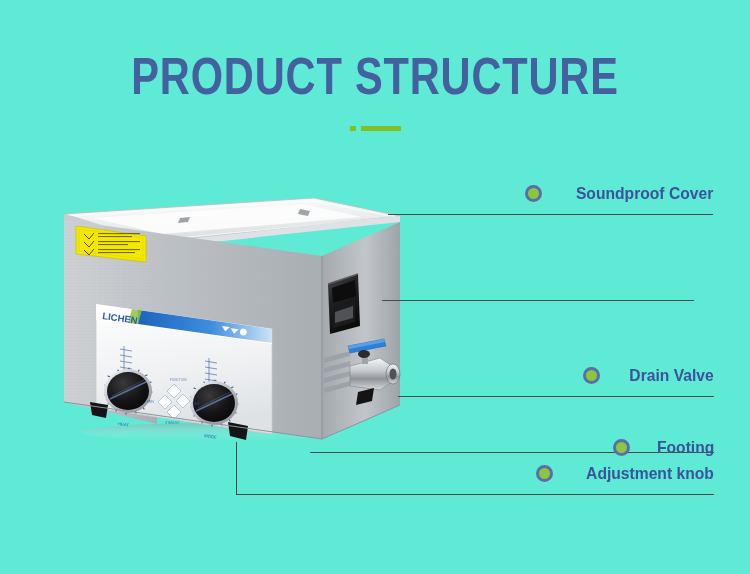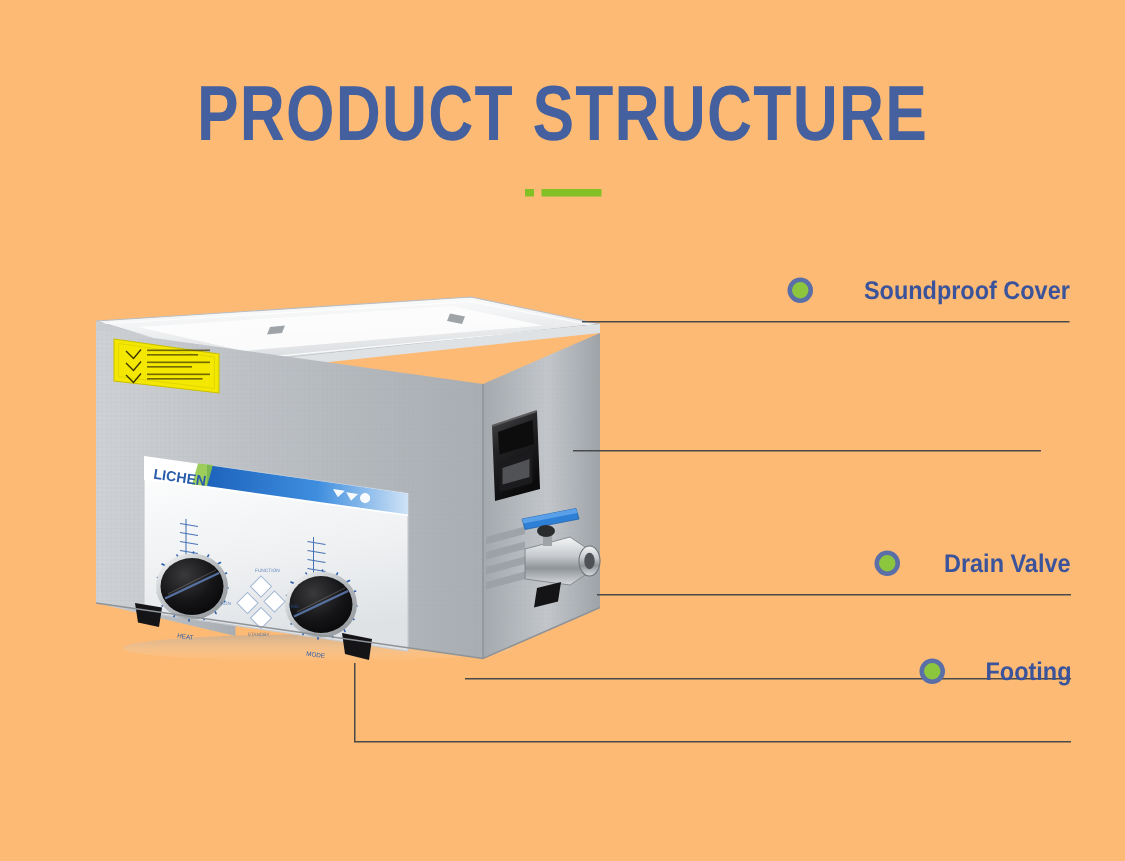--- a/index.html
+++ b/index.html
@@ -5,21 +5,21 @@
   * { margin:0; padding:0; box-sizing:border-box; }
   html, body {
     width:750px; height:574px;
     background:#ffffff;
     font-family:"Liberation Sans", sans-serif;
     overflow:hidden;
   }
   #page {
     position:relative;
     width:750px; height:574px;
-    background:#fdba74;
+    background:#5eead4;
   }
 
   
   .title {
     position:absolute;
     left:0; top:48px;
     width:750px;
     text-align:center;
     font-family:"Liberation Sans", sans-serif;
     font-weight:bold;
@@ -390,14 +390,20 @@
     </div>
   </div>
 
   <div class="callout" style="left:464px; top:438px; width:250px;">
     <div class="callout-row">
       <span class="bullet"></span>
       <span class="callout-text">Footing</span>
     </div>
   </div>
 
+  <div class="callout" style="left:464px; top:464px; width:250px;">
+    <div class="callout-row">
+      <span class="bullet"></span>
+      <span class="callout-text">Adjustment knob</span>
+    </div>
+  </div>
 
 </div>
 
 </body></html>

